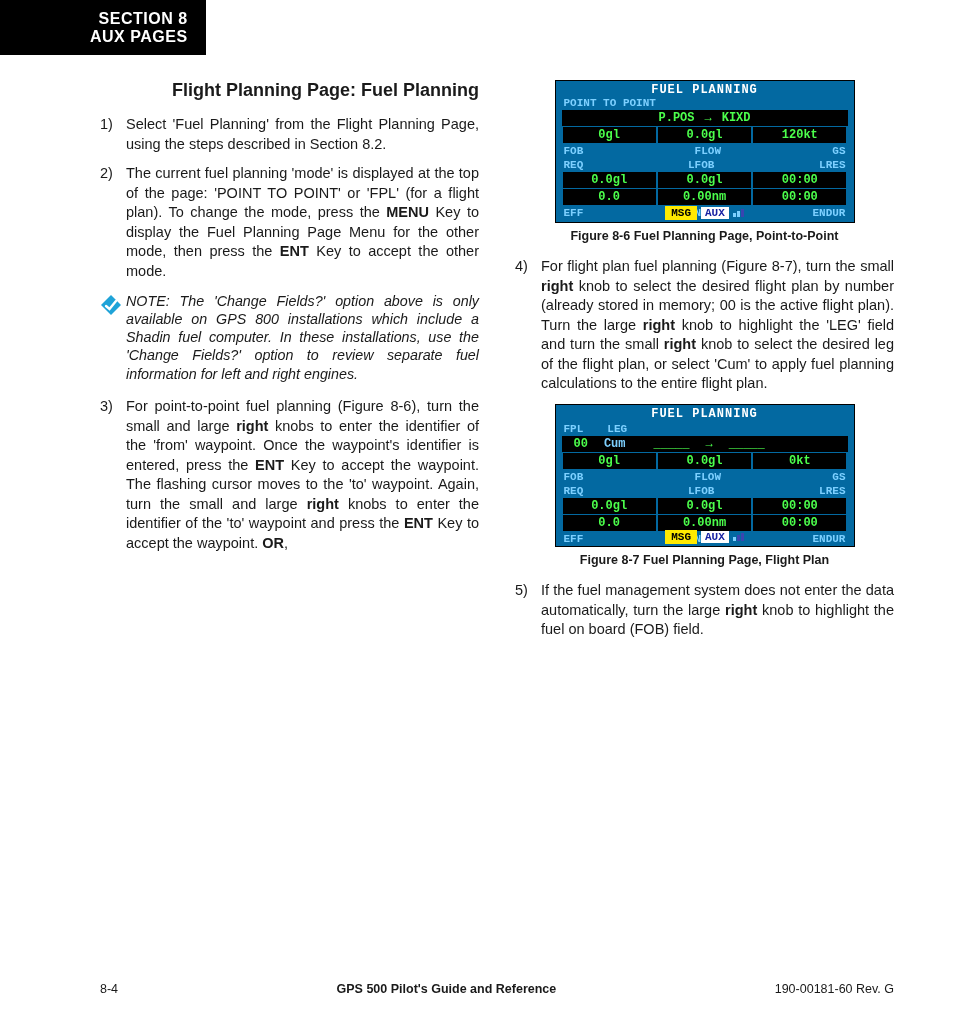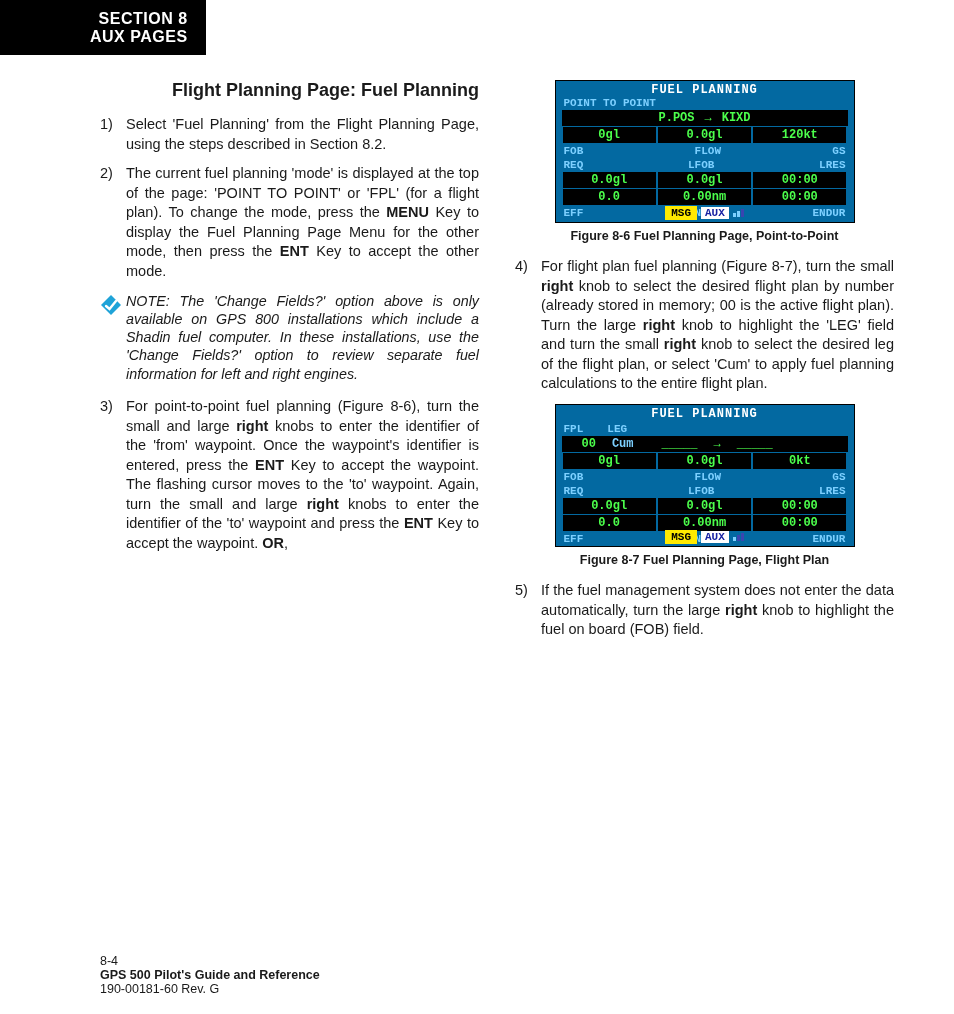--- a/index.html
+++ b/index.html
@@ -144,21 +144,21 @@
     flex:1;
     text-align: center;
     margin: 0 1px;
     font-size: 12px;
   }
   .gps-route {
     background: #000;
     color: #4cff4c;
     margin: 1px 6px;
     text-align: left;
-    padding: 1px 20px;
+    padding: 1px 12px;
     font-size: 12px;
     display:flex;
     justify-content:center;
     gap:10px;
     align-items:center;
   }
   .gps-bottom {
     position: absolute;
     bottom: 2px;
     left: 0; right:0;
@@ -198,21 +198,20 @@
     margin: 4px 0 14px 0;
   }
   .footer {
     position: absolute;
     bottom: 18px;
     left: 100px;
     right: 60px;
     display: flex;
     justify-content: space-between;
     font-size: 12.5px;
-    flex-direction: column;
   }
   .footer .pg { font-weight:400; }
   .footer .title { font-weight:700; }
   .footer .rev { font-weight:400; }
 </style>
 </head>
 <body>
 
 <div class="page">
 

